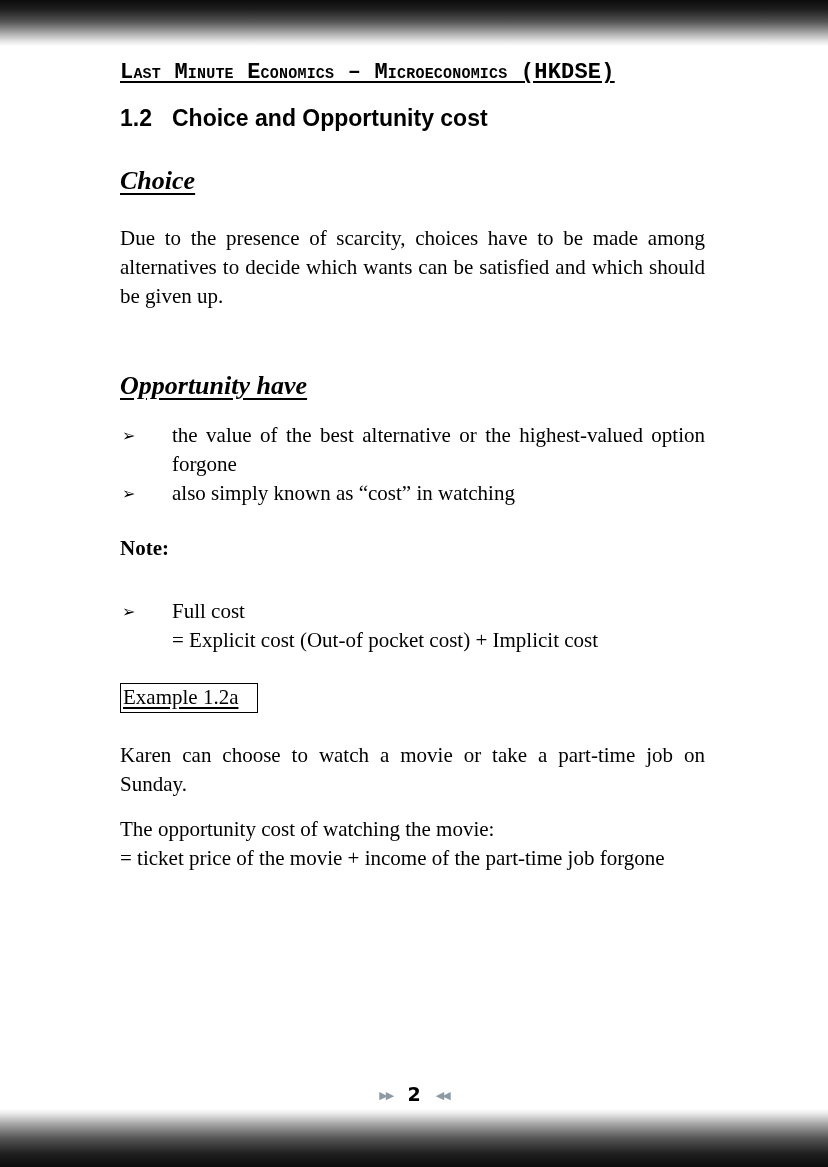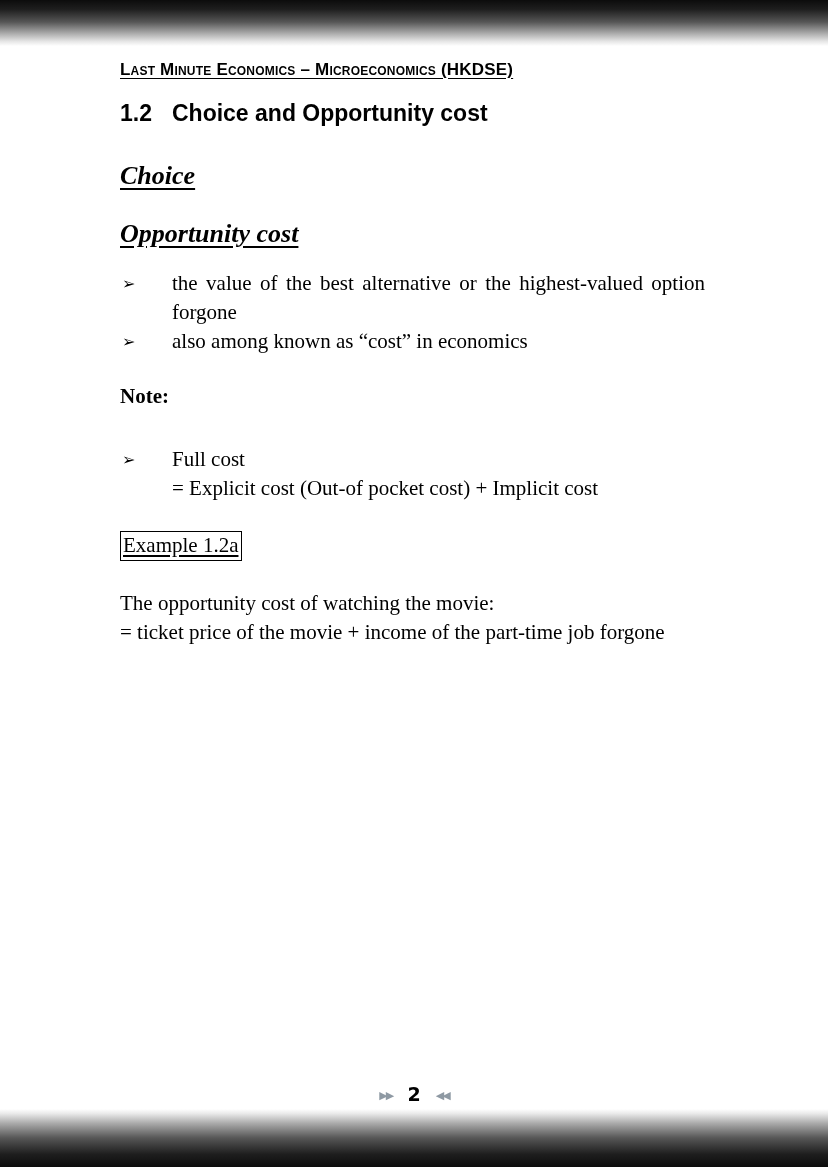--- a/index.html
+++ b/index.html
@@ -19,24 +19,24 @@
     position:absolute;bottom:0;left:0;right:0;height:58px;
     background:linear-gradient(0deg,#0c0c0c 0%,#1e1e1e 22%,#565656 50%,#a9a9a9 75%,#e9e9e9 92%,#ffffff 100%);
   }
   .content{
     position:absolute;top:0;left:0;
     box-sizing:border-box;
     width:828px;
     padding:60px 123px 0 120px;
   }
   .doc-header{
-    font-family:Liberation Sans, sans-serif;
+    font-family:Liberation Mono, monospace;
     font-weight:bold;
     font-variant:small-caps;
-    font-size:17px;
+    font-size:22px;
     letter-spacing:.2px;
     text-decoration:underline;
     text-underline-offset:3px;
     margin-bottom:20px;
   }
   .section-title{
     font-family:"Liberation Sans", sans-serif;
     font-weight:bold;
     font-size:23px;
     margin-bottom:34px;
@@ -78,21 +78,21 @@
     line-height:29px;
     margin-top:26px;
   }
   .note-row .nlabel{flex:0 0 75px;font-weight:bold;}
   .note-row .ntext{flex:1;text-align:justify;}
   .fullcost{margin-top:34px;}
   .example-wrap{margin-top:28px;margin-bottom:28px;}
   .example-box{
     display:inline-block;
     border:1px solid #000;
-    padding:1px 3px 2px 2px;
+    padding:1px 19px 2px 2px;
     font-size:21px;
     text-decoration:underline;
     text-underline-offset:3px;
   }
   .hanging{
     padding-left:34px;
     text-indent:-34px;
   }
   .footer{
     position:absolute;
@@ -122,48 +122,50 @@
   <div class="content">
 
     <div class="doc-header">Last Minute Economics – Microeconomics (HKDSE)</div>
 
     <div class="section-title">
       <span class="num">1.2</span><span>Choice and Opportunity cost</span>
     </div>
 
     <div class="subheading">Choice</div>
 
+    <p class="para gap-lg">Due to the presence of scarcity, choices have to be made among alternatives to decide which wants can be satisfied and which should be given up.</p>
 
-    <div class="subheading oc-head">Opportunity cost</div>
+    <div class="subheading oc-head">Opportunity have</div>
 
     <div class="bullet-row">
       <span class="marker">➢</span>
       <span class="btext">the value of the best alternative or the highest-valued option forgone</span>
     </div>
     <div class="bullet-row">
       <span class="marker">➢</span>
-      <span class="btext">also among known as “cost” in economics</span>
+      <span class="btext">also simply known as “cost” in watching</span>
     </div>
 
     <div class="note-row">
       <span class="nlabel">Note:</span>
     </div>
 
     <div class="bullet-row fullcost">
       <span class="marker">➢</span>
       <span class="btext">
         <span>Full cost</span><br>
         <span>= Explicit cost (Out-of pocket cost) + Implicit cost</span>
       </span>
     </div>
 
     <div class="example-wrap">
       <span class="example-box">Example 1.2a</span>
     </div>
 
+    <p class="para gap-sm">Karen can choose to watch a movie or take a part-time job on Sunday.</p>
 
     <p class="para">The opportunity cost of watching the movie:</p>
 
     <p class="para hanging">= ticket price of the movie + income of the part-time job forgone</p>
 
   </div>
 
   <div class="footer">
     <span class="arrows">▶▶</span>
     <span class="pnum">2</span>

